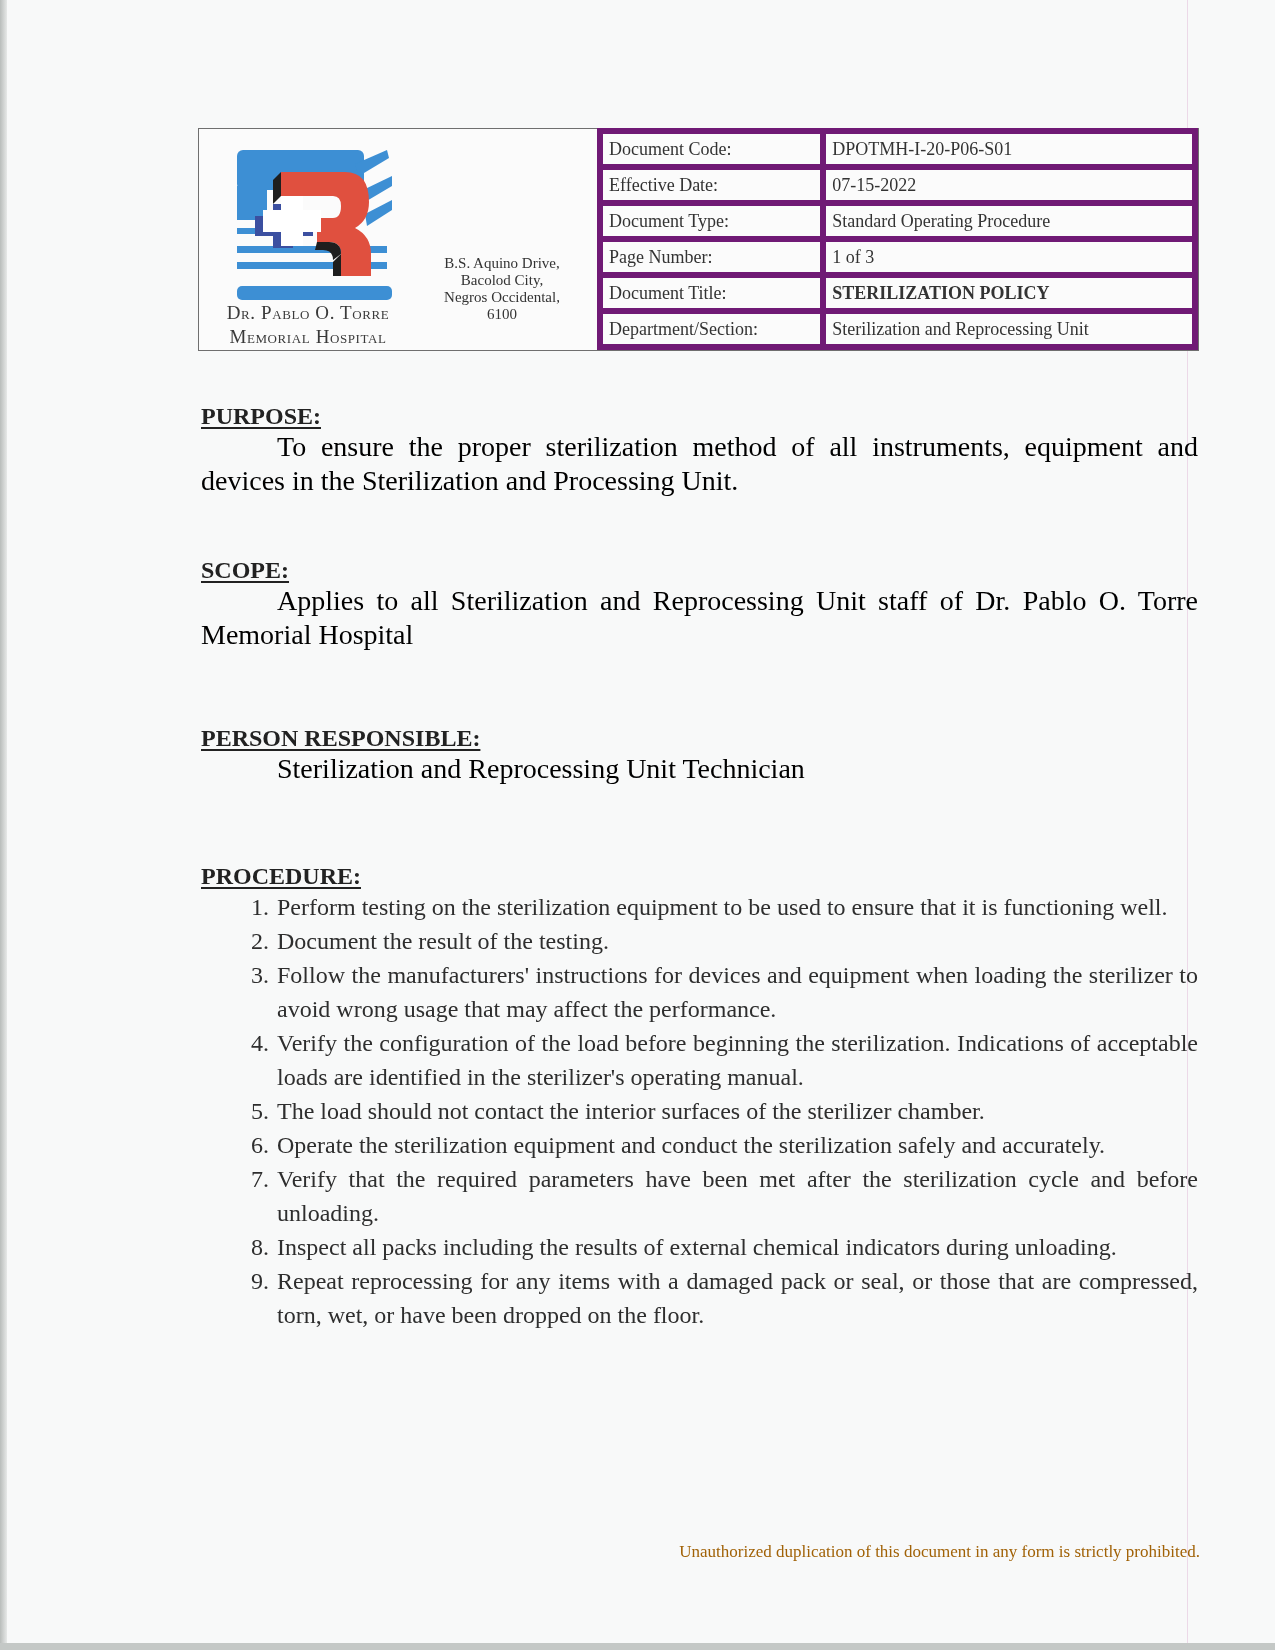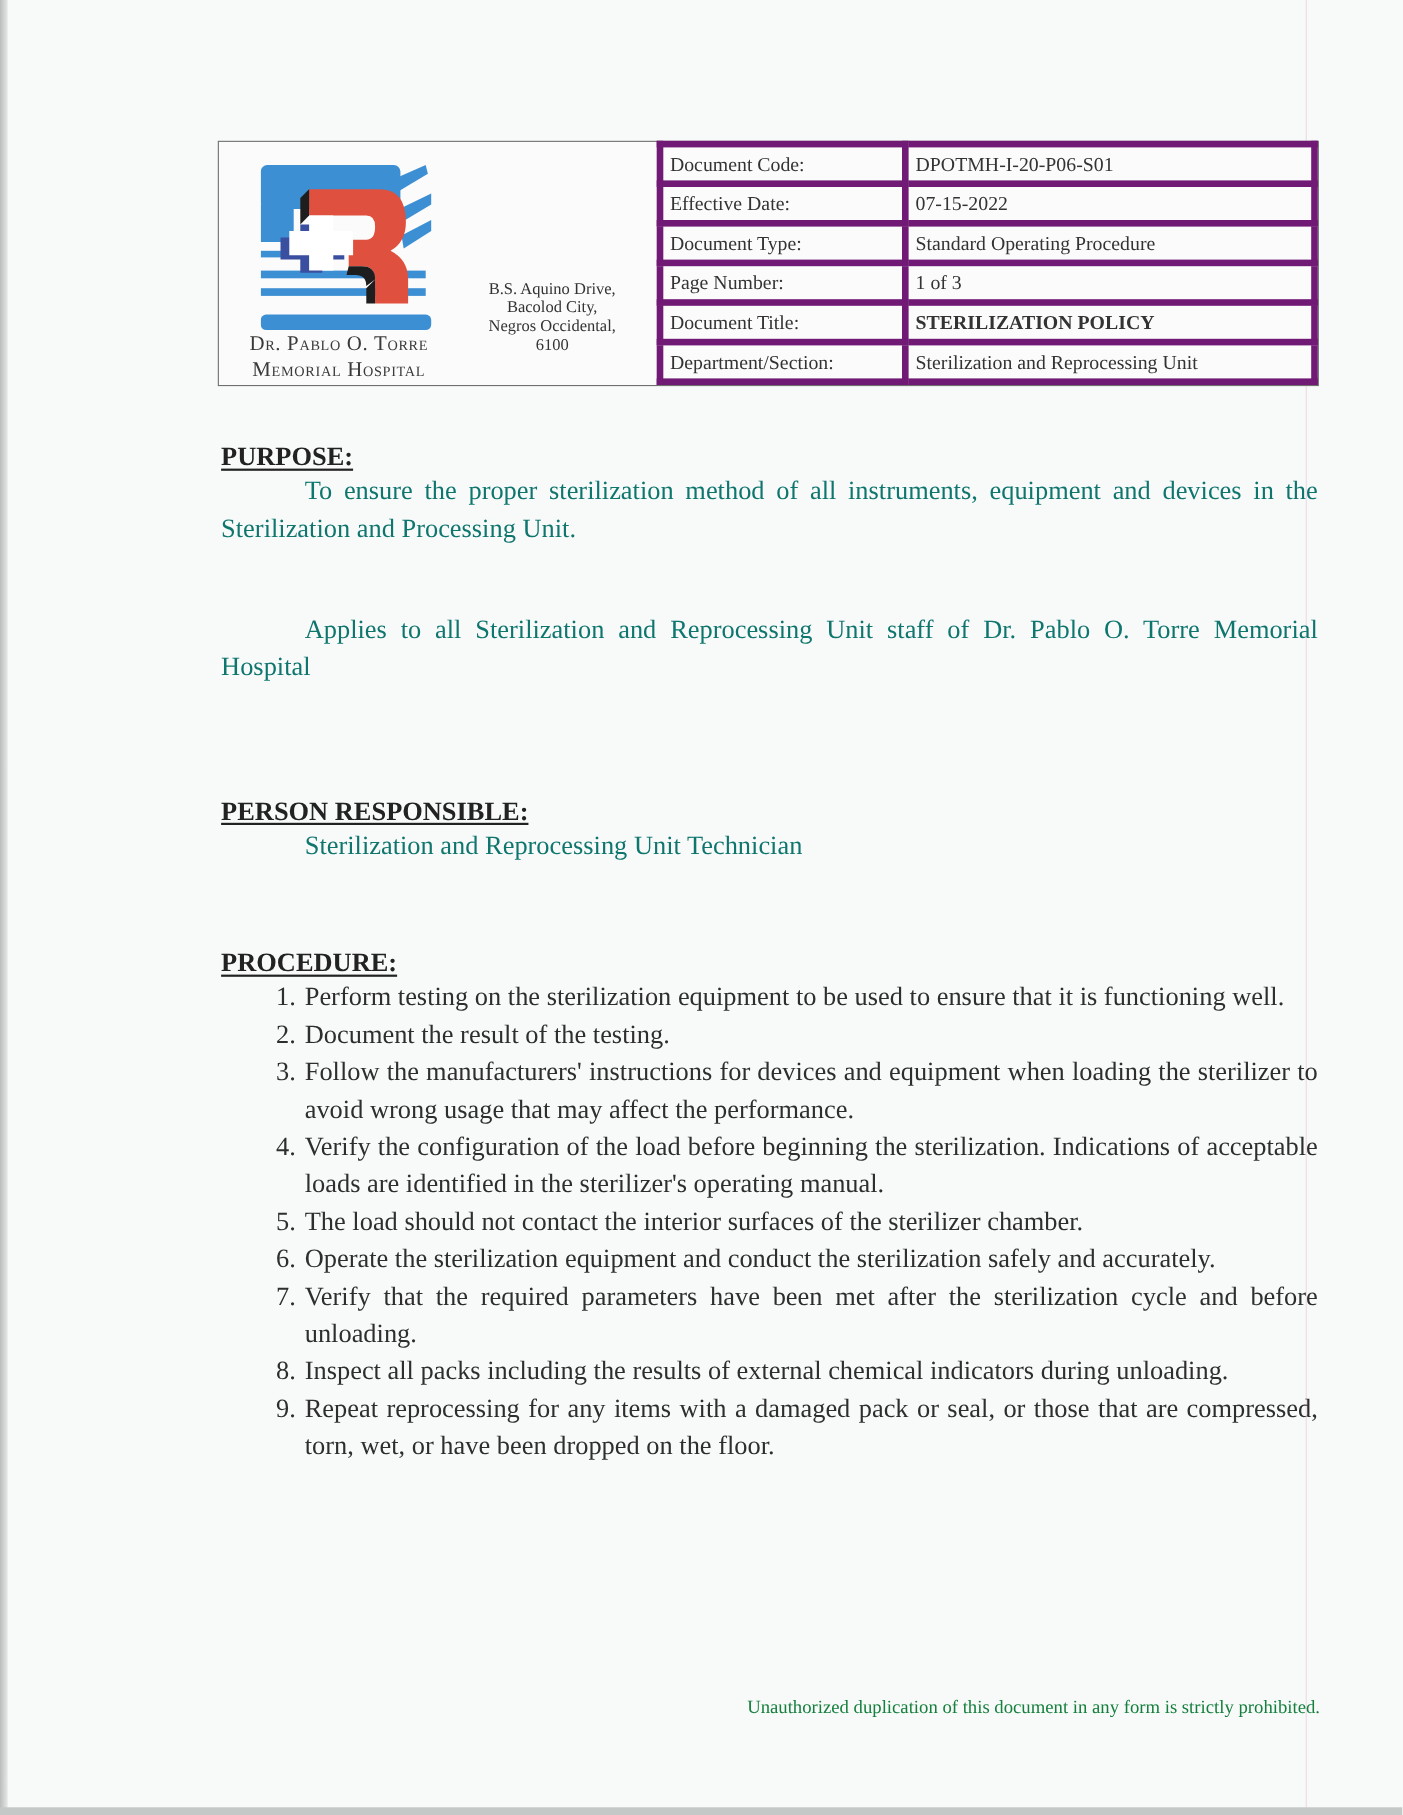--- a/index.html
+++ b/index.html
@@ -67,42 +67,42 @@
     .meta-table td.value.bold { font-weight: bold; }
 
     
     .section { position: absolute; left: 201px; width: 997px; }
     .section-heading {
       font-weight: bold; text-decoration: underline;
       font-size: 24px; line-height: 28px; color: #222;
       text-underline-offset: 3px; text-decoration-thickness: 2px;
     }
     .section-body {
-      font-size: 24px; line-height: 34px; color: #0f766e;
+      font-size: 28px; line-height: 34px; color: #000000;
       text-align: justify;
     }
     .indent { text-indent: 76px; }
     .section-body.plain-indent { padding-left: 76px; text-align: left; }
 
     .proc-list {
       list-style: none; margin: 0; padding: 0;
     }
     .proc-item {
       display: flex;
       font-size: 24px; line-height: 34px; color: #2e2e2e;
     }
     .proc-num {
       width: 76px; text-align: right; padding-right: 8px; box-sizing: border-box; flex: none;
     }
     .proc-text { flex: 1; text-align: justify; }
 
     .footer-note {
       position: absolute; left: 560px; top: 1542px; width: 640px;
       text-align: right;
-      font-size: 17px; color: #15803d;
+      font-size: 17px; color: #a16207;
     }
   </style>
 </head>
 <body>
 
 <div class="scan-left-edge"></div>
 <div class="scan-pink-line"></div>
 <div class="scan-bottom-band"></div>
 
 <div class="header">
@@ -169,20 +169,21 @@
   </tbody>
     </table>
 </div>
 
 <div class="section" style="top:402px;">
   <div class="section-heading">PURPOSE:</div>
   <div class="section-body indent">To ensure the proper sterilization method of all instruments, equipment and devices in the Sterilization and Processing Unit.</div>
 </div>
 
 <div class="section" style="top:556px;">
+  <div class="section-heading">SCOPE:</div>
   <div class="section-body indent">Applies to all Sterilization and Reprocessing Unit staff of Dr. Pablo O. Torre Memorial Hospital</div>
 </div>
 
 <div class="section" style="top:724px;">
   <div class="section-heading">PERSON RESPONSIBLE:</div>
   <div class="section-body plain-indent">Sterilization and Reprocessing Unit Technician</div>
 </div>
 
 <div class="section" style="top:862px;">
   <div class="section-heading">PROCEDURE:</div>

